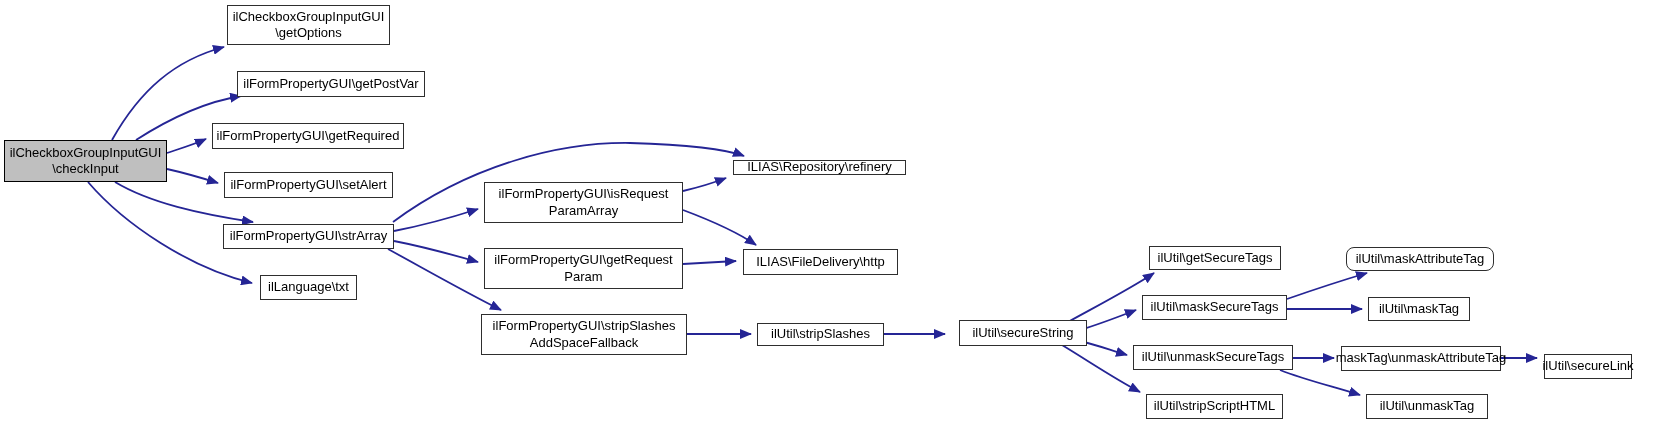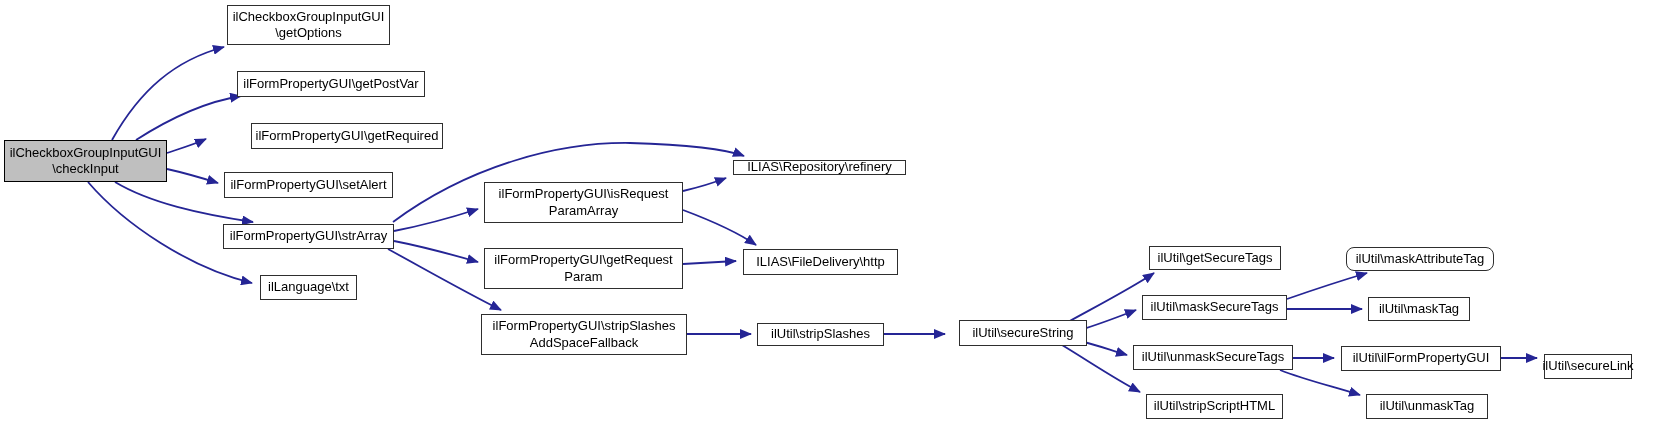--- a/index.html
+++ b/index.html
@@ -70,21 +70,21 @@
     <span class="node-label">ilCheckboxGroupInputGUI
 \checkInput</span>
   </div>
   <div class="node" style="left:227px;top:5px;width:163px;height:40px;">
     <span class="node-label">ilCheckboxGroupInputGUI
 \getOptions</span>
   </div>
   <div class="node" style="left:215px;top:71px;width:188px;height:26px;margin-left:22px;">
     <span class="node-label">ilFormPropertyGUI\getPostVar</span>
   </div>
-  <div class="node" style="left:212px;top:123px;width:192px;height:26px;margin-left:39px;">
+  <div class="node" style="left:212px;top:123px;width:192px;height:26px;">
     <span class="node-label">ilFormPropertyGUI\getRequired</span>
   </div>
   <div class="node" style="left:224px;top:172px;width:169px;height:26px;">
     <span class="node-label">ilFormPropertyGUI\setAlert</span>
   </div>
   <div class="node" style="left:223px;top:224px;width:171px;height:25px;">
     <span class="node-label">ilFormPropertyGUI\strArray</span>
   </div>
   <div class="node" style="left:260px;top:275px;width:97px;height:25px;align-items:center;">
     <span class="node-label">ilLanguage\txt</span>
@@ -122,21 +122,21 @@
   <div class="node" style="left:1346px;top:247px;width:148px;height:24px;border-radius:8px;">
     <span class="node-label">ilUtil\maskAttributeTag</span>
   </div>
   <div class="node" style="left:1368px;top:297px;width:102px;height:24px;">
     <span class="node-label">ilUtil\maskTag</span>
   </div>
   <div class="node" style="left:1133px;top:345px;width:160px;height:25px;">
     <span class="node-label">ilUtil\unmaskSecureTags</span>
   </div>
   <div class="node" style="left:1341px;top:346px;width:160px;height:25px;">
-    <span class="node-label">ilUtil\ilFormPropertyGUI</span>
+    <span class="node-label">maskTag\unmaskAttributeTag</span>
   </div>
   <div class="node" style="left:1544px;top:330px;width:88px;height:25px;margin-top:24px;">
     <span class="node-label">ilUtil\secureLink</span>
   </div>
   <div class="node" style="left:1146px;top:394px;width:137px;height:25px;">
     <span class="node-label">ilUtil\stripScriptHTML</span>
   </div>
   <div class="node" style="left:1366px;top:394px;width:122px;height:25px;">
     <span class="node-label">ilUtil\unmaskTag</span>
   </div>

